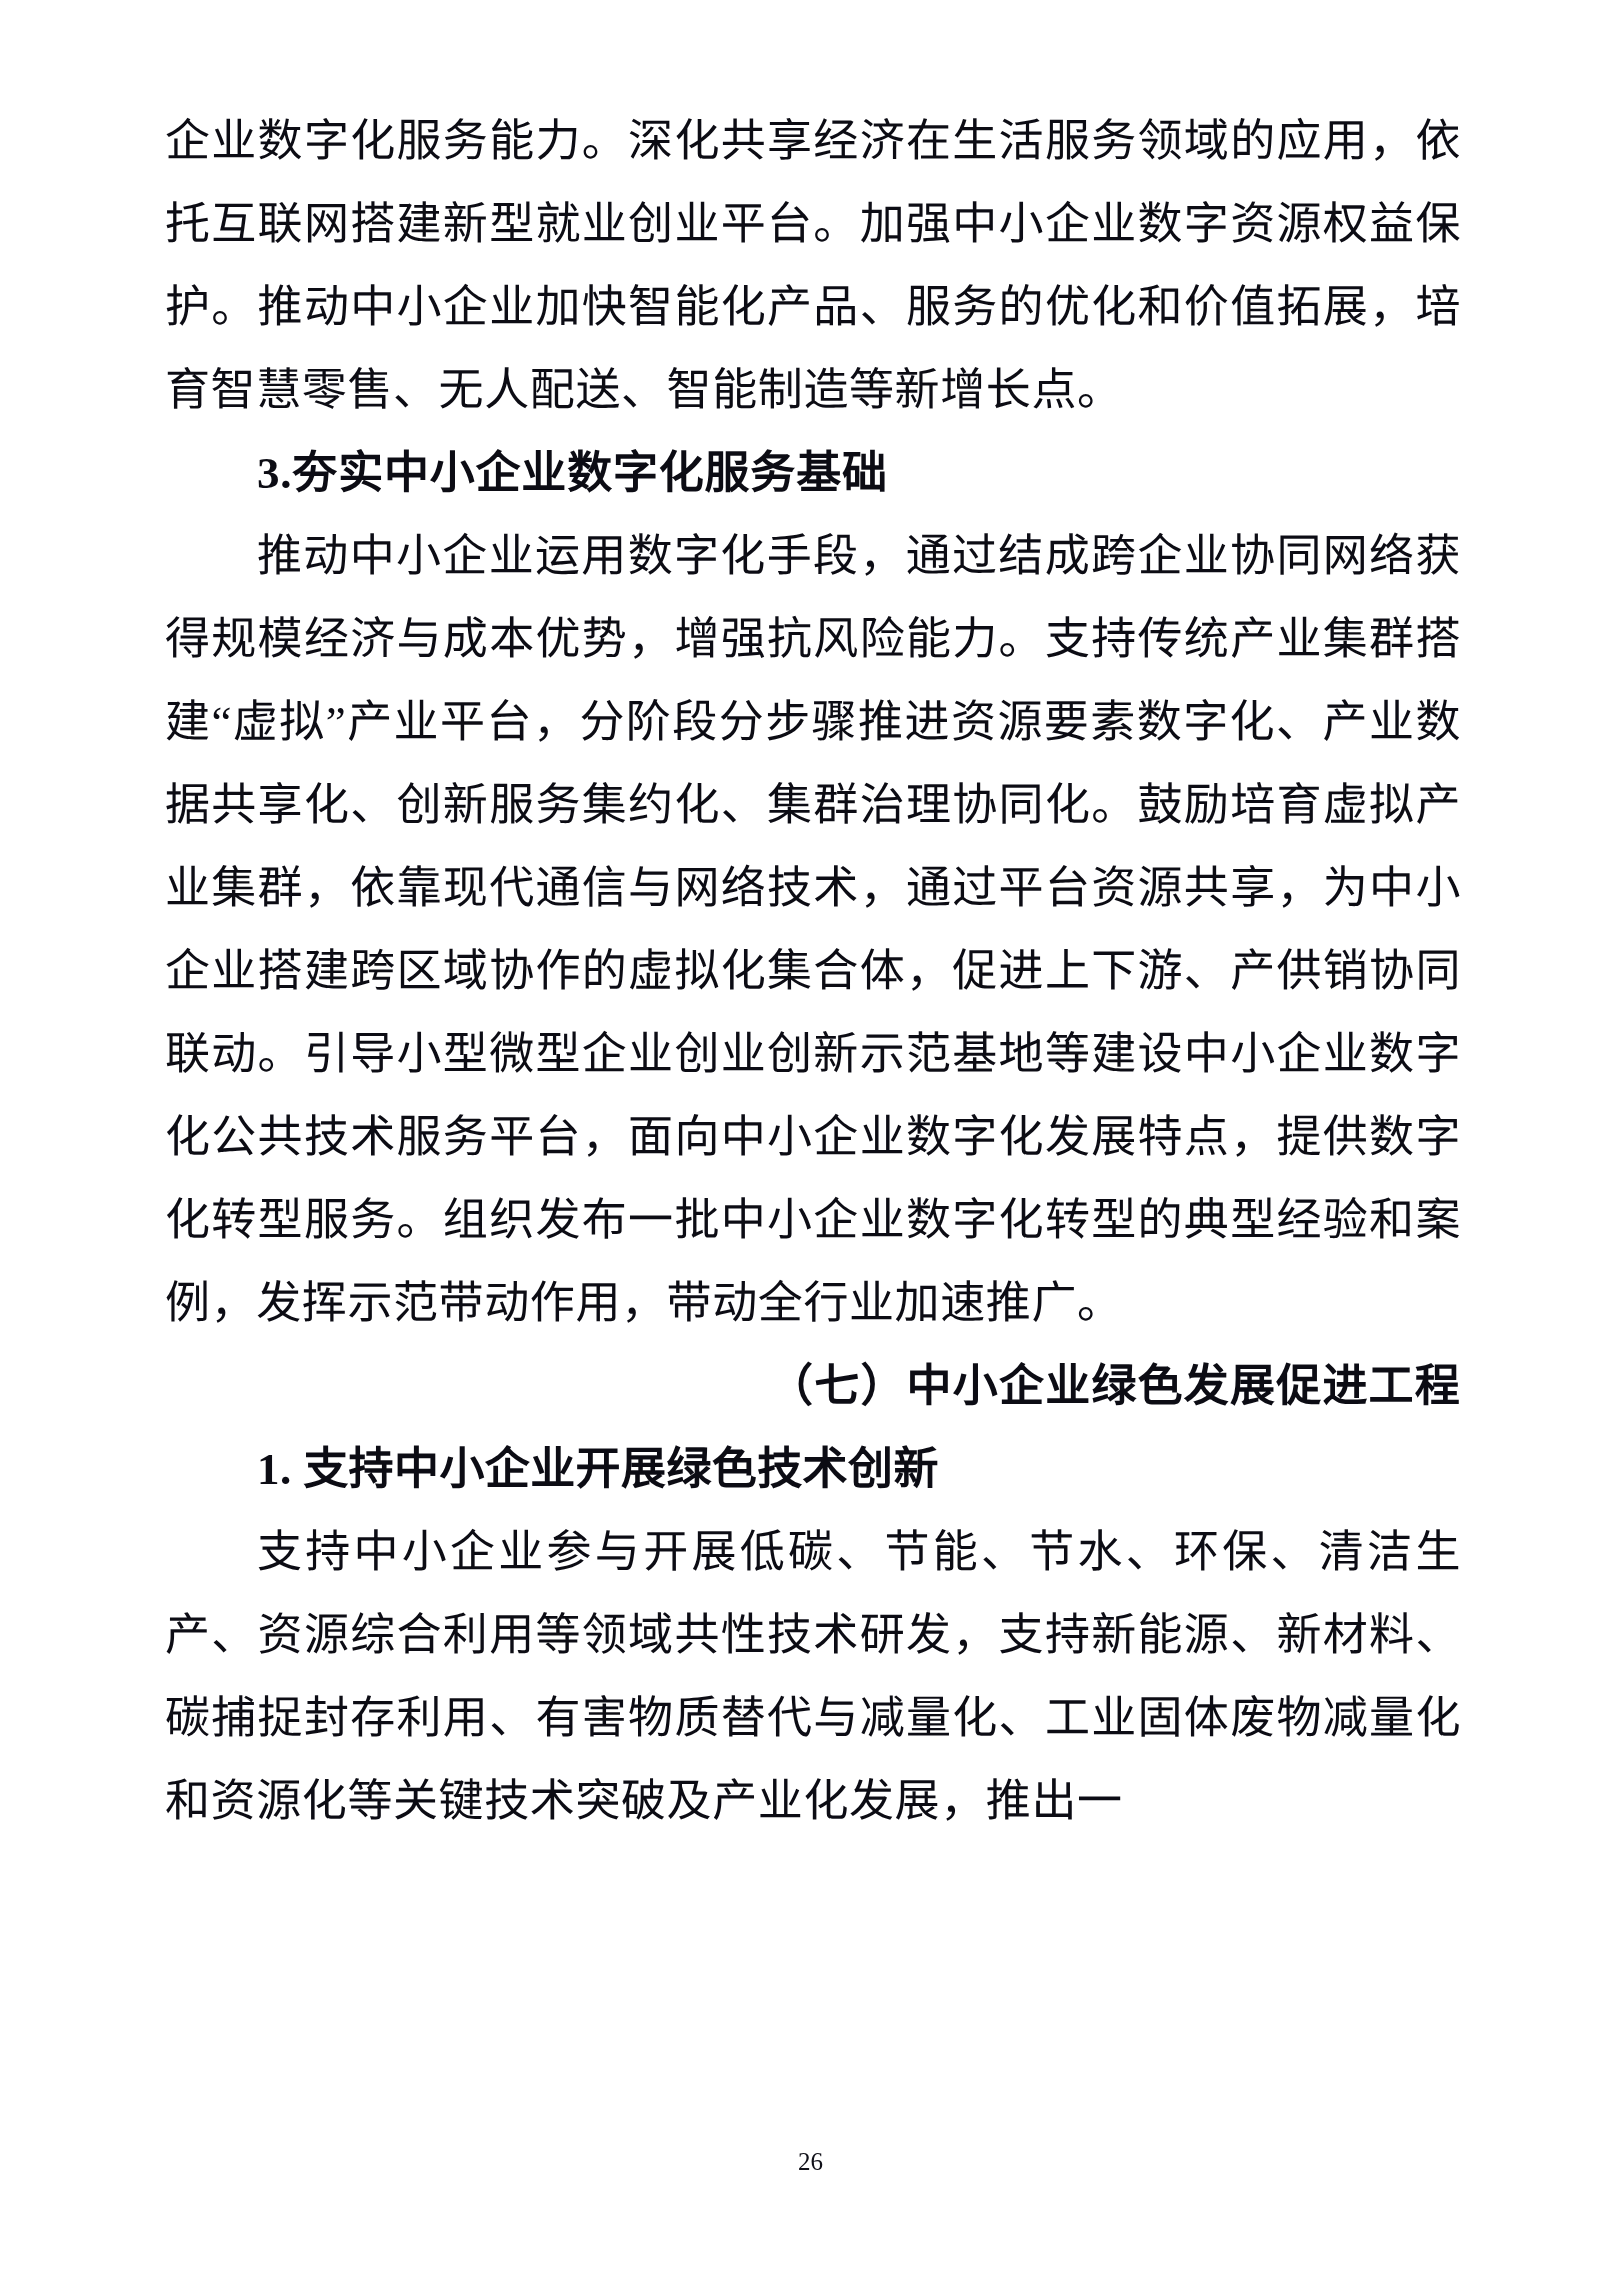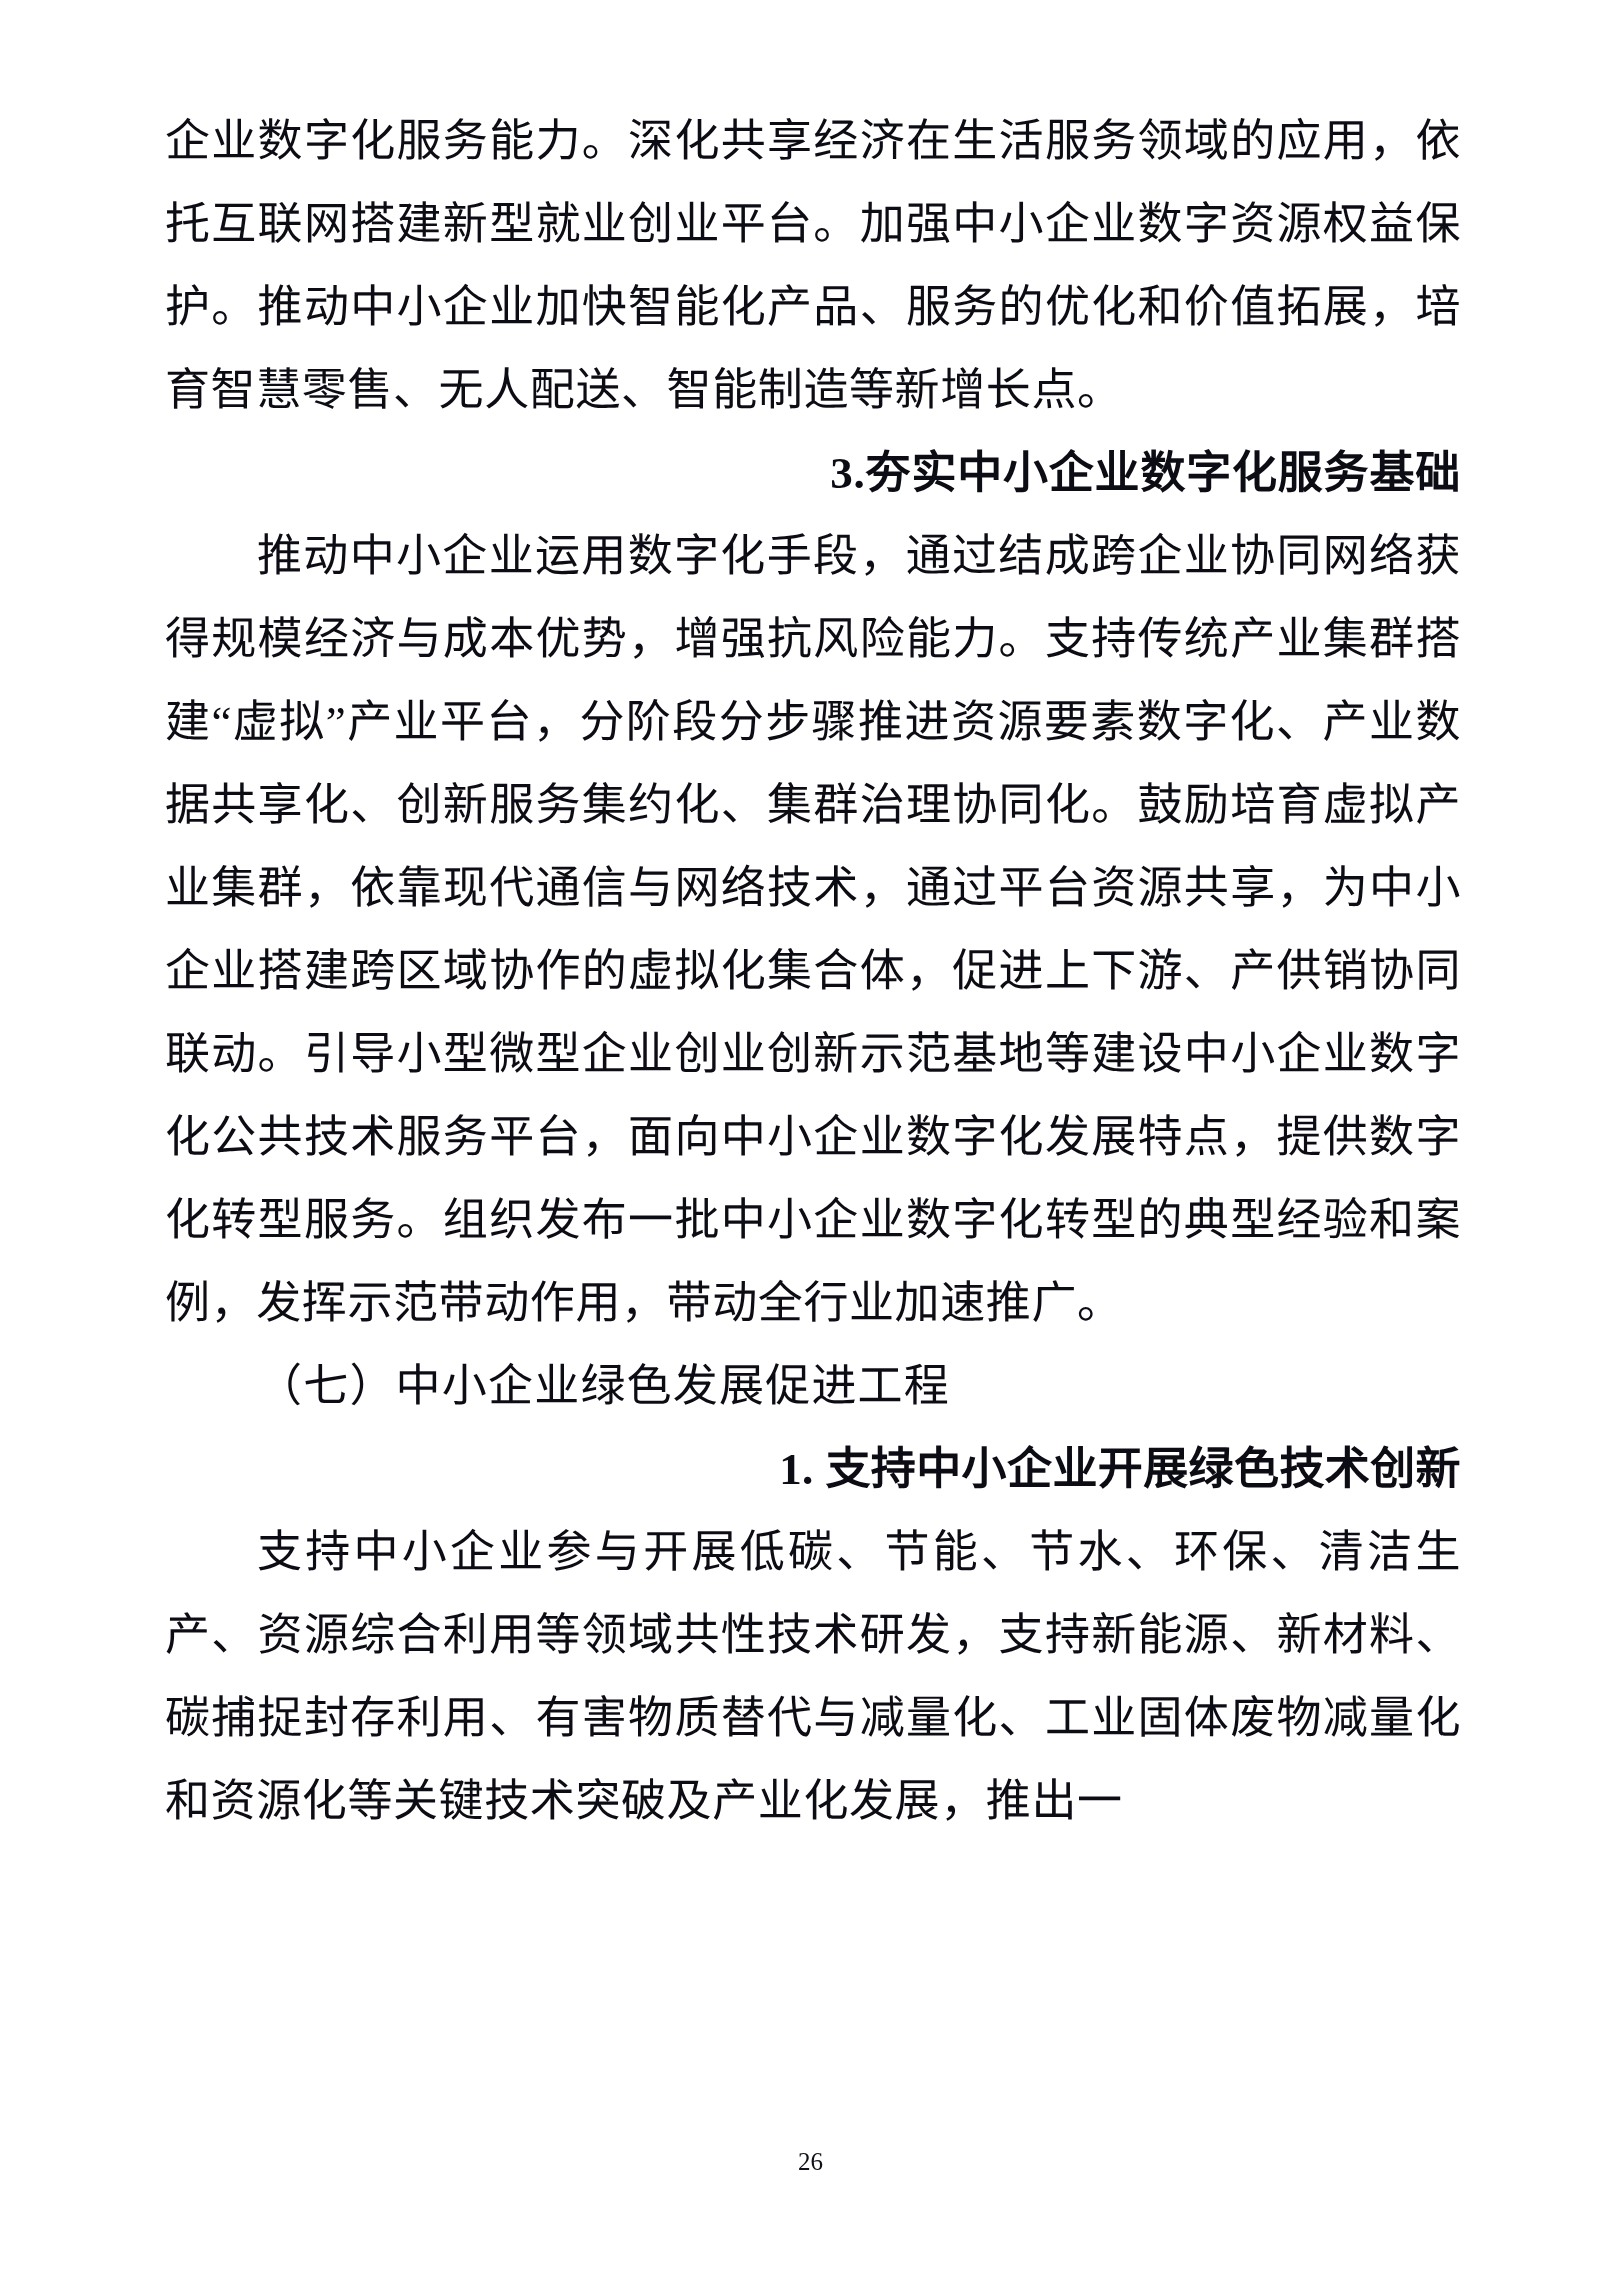--- a/index.html
+++ b/index.html
@@ -41,30 +41,30 @@
   }
   .para {
     text-indent: 92px;
   }
   .para.cont {
     text-indent: 0;
   }
   .heading-bold {
     font-weight: 700;
     text-indent: 92px;
-    text-align: right;
+    text-align: left;
     letter-spacing: 0.4px;
   }
   .heading-bold.sp-num {
     letter-spacing: 0.8px;
   }
   .heading-section {
     text-indent: 92px;
-    text-align: left;
-    font-weight: 400;
+    text-align: right;
+    font-weight: 700;
     letter-spacing: 1.2px;
   }
   
   .para-fill {
     text-align-last: auto;
   }
   .page-number {
     position: absolute;
     left: 0;
     top: 2145px;

